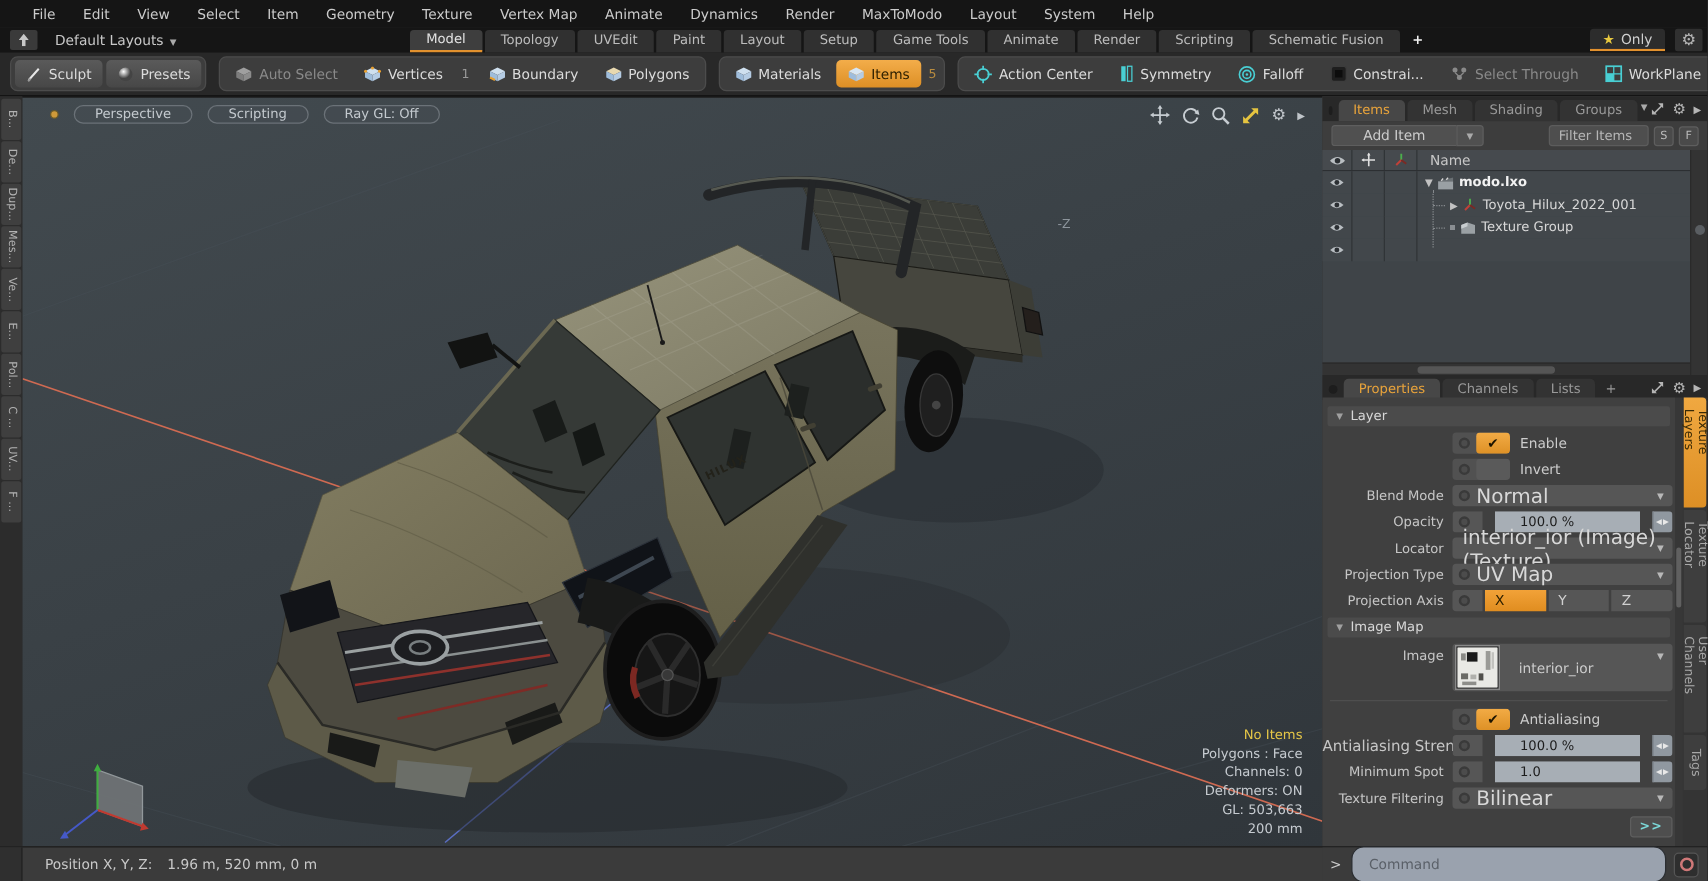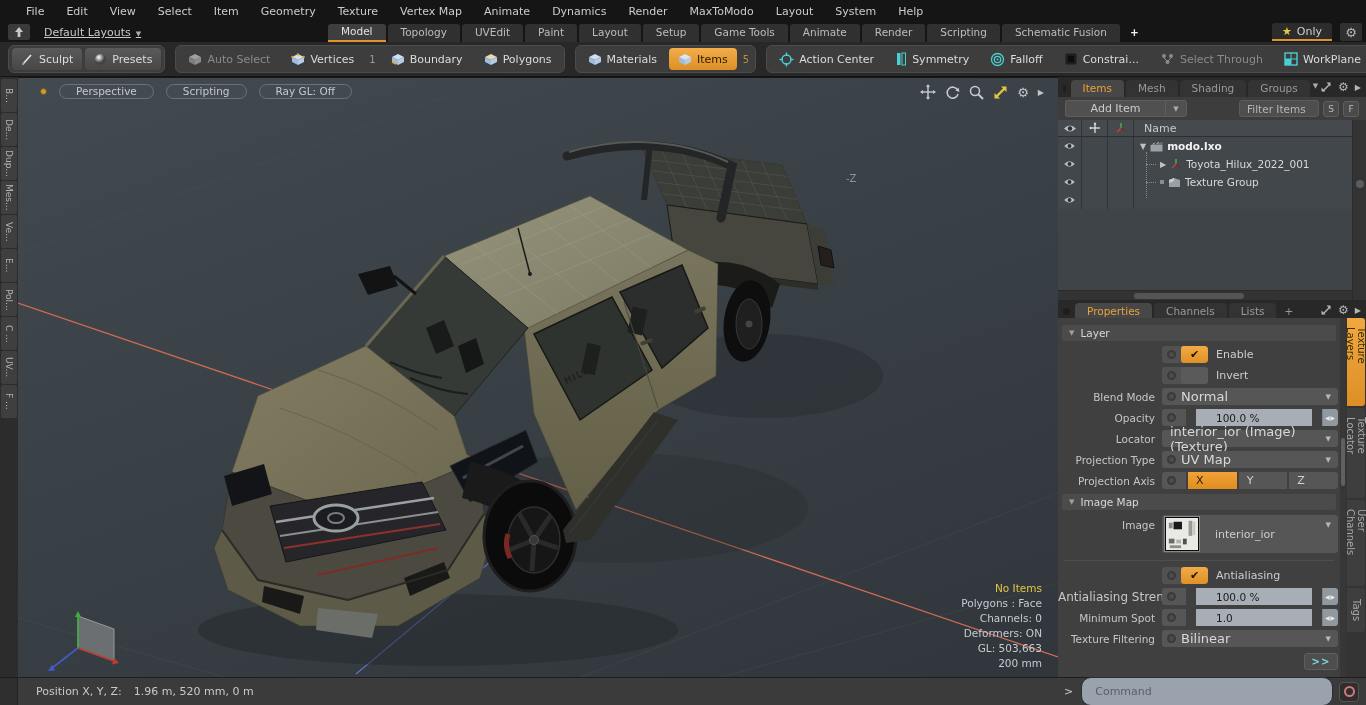--- a/index.html
+++ b/index.html
@@ -4,21 +4,21 @@
 <style>
   * { box-sizing: border-box; margin: 0; padding: 0; }
   html,body { width:1366px; height:705px; overflow:hidden; }
   body { font-family:"DejaVu Sans", sans-serif; font-size:11px; background:#262626; color:#c8c8c8; position:relative; }
 
   
   .menubar { height:22px; background:#151515; display:flex; align-items:center; padding-left:15px; }
   .menubar span { padding:0 11px; color:#cbcbcb; font-size:11px; cursor:default; }
 
   
-  .tabrow { height:20px; background:#151515; display:flex; align-items:flex-end; position:relative;text-decoration:underline; }
+  .tabrow { height:20px; background:#151515; display:flex; align-items:flex-end; position:relative; }
   .uparrow-box { width:22px; height:16px; margin:0 6px 2px 8px; background:#3a3a3a; border-radius:2px; display:flex; align-items:center; justify-content:center; }
   .preset-label { color:#c9c9c9; font-size:11px; margin:0 4px 3px 8px; }
   .caret { font-size:7px; color:#aaa; margin:0 3px 4px 1px; }
   .layout-tabs { position:absolute; left:328px; bottom:0; display:flex; }
   .ltab { height:18px; line-height:17px; padding:0 13px; background:#303030; color:#bdbdbd; margin-right:2px; border-radius:3px 3px 0 0; font-size:10.5px; }
   .ltab.active { background:#3e3e3e; color:#e2e2e2; border-bottom:2px solid #e2912e; line-height:15px; }
   .ltab.addtab { background:transparent; color:#f0f0f0; font-weight:bold; padding:0 8px; }
   .tabrow-right { position:absolute; right:4px; bottom:1px; display:flex; align-items:center; }
   .only-btn { height:18px; line-height:15px; padding:0 10px; background:#2c2c2c; border-bottom:2px solid #e2912e; color:#cfcfcf; border-radius:3px 3px 0 0; display:flex; align-items:center; gap:5px;}
   .only-btn .star { color:#e7c83f; font-size:11px; }
@@ -93,21 +93,21 @@
   .plabel { width:104px; text-align:right; padding-right:7px; color:#c6c6c6; font-size:10.5px; white-space:nowrap; }
   .plabel.small { font-size:12px; }
   .pctl { flex:1; height:17px; display:flex; align-items:center; }
   .toggle-pill { width:46px; height:17px; background:#515151; border-radius:3px; display:flex; align-items:center; overflow:hidden; }
   .circ { width:9px; height:9px; border-radius:50%; border:2px solid #3a3a3a; background:#4c4c4c; margin:0 5px; flex:none; }
   .chk { flex:1; height:100%; display:flex; align-items:center; justify-content:center; color:#1d1400; font-size:11px; }
   .chk.on { background:linear-gradient(#f2ab45,#de9126); border-radius:3px; }
   .chk.off { background:#5a5a5a; border-radius:3px; }
   .chklabel { margin-left:8px; color:#cccccc; }
   .dropdown { flex:1; height:17px; background:#565656; border-radius:3px; display:flex; align-items:center; color:#d8d8d8; }
-  .dropdown .dtext { flex:1; font-size:13px; }
+  .dropdown .dtext { flex:1; font-size:16px; }
   .dropdown .dcaret { font-size:7px; color:#b8b8b8; margin-right:7px; }
   .dropdown .pad { width:8px; }
   .slider { flex:1; height:17px; border-radius:3px; display:flex; overflow:hidden;gap:10px; }
   .slider .sleft { width:24px; background:#565656; display:flex; align-items:center; }
   .slider .sval { flex:1; background:#a7aeb5; color:#1c1c1c; display:flex; align-items:center; padding-left:20px; font-size:10.5px; }
   .slider .sarrows { width:16px; background:#9098a0; border-left:1px solid #7d848c; display:flex; align-items:center; justify-content:center; color:#e8e8e8; font-size:6px; letter-spacing:1px; }
   .axisseg { flex:1; height:17px; display:flex; gap:2px; }
   .axisseg .aseg { flex:1; border-radius:0; display:flex; align-items:center; padding-left:8px; background:#565656; color:#d0d0d0; }
   .axisseg .aseg.first { border-radius:0; }
   .axisseg .aseg.on { background:linear-gradient(#f2a238,#e08d20); color:#2e2000; }

